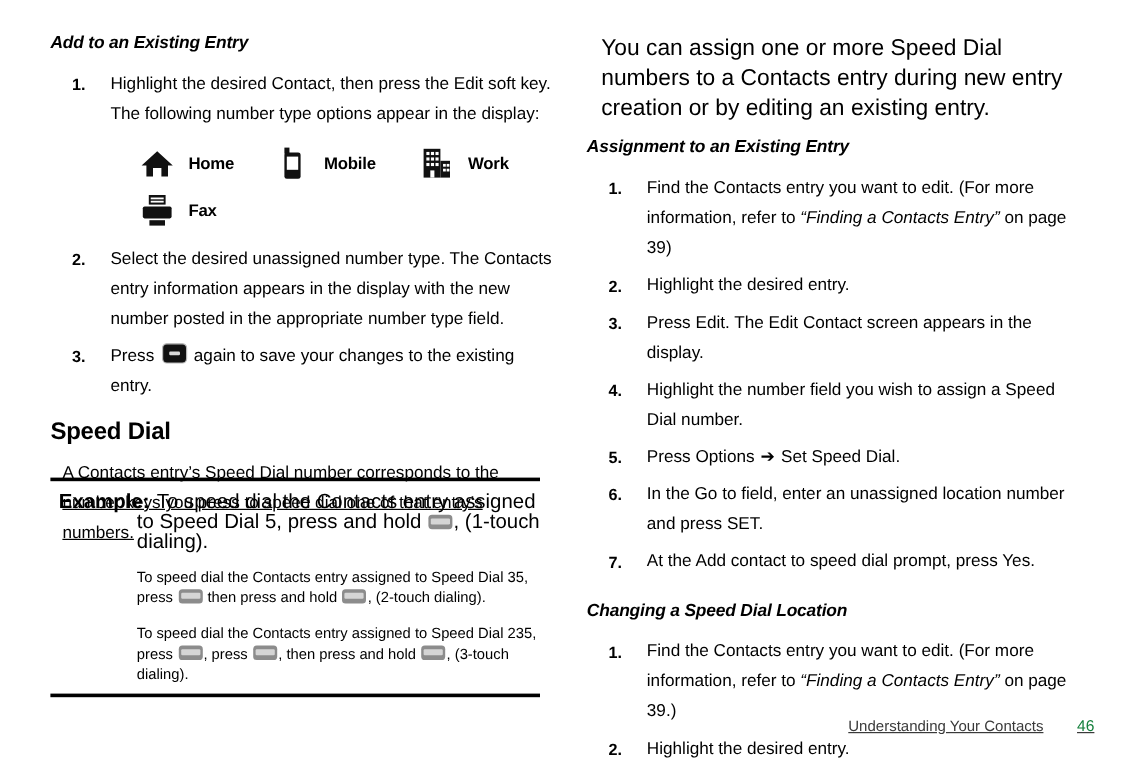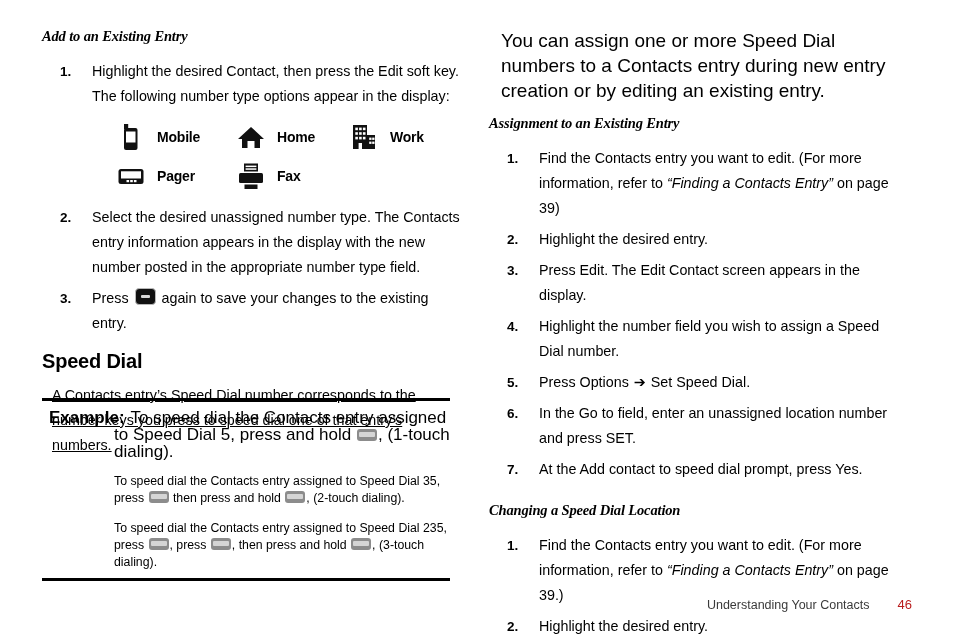--- a/index.html
+++ b/index.html
@@ -27,21 +27,20 @@
   .col-left  { left: 42px; }
   .col-right { left: 489px; }
 
   
   h3.sub-head {
     font-size: 14.5px;
     font-weight: bold;
     font-style: italic;
     margin: 0 0 14px 0;
     letter-spacing: -0.15px;
-    font-family: Liberation Serif, serif;
   }
   h2.sec-head {
     font-size: 20px;
     font-weight: bold;
     margin: 0 0 10px 0;
     letter-spacing: -0.2px;
   }
   .intro-para {
     font-size: 14.3px;
     line-height: 25px;
@@ -181,64 +180,65 @@
 
   
   .footer {
     position: absolute;
     right: 42px;
     bottom: 24px;
     font-size: 12.5px;
     color: #3a3a3a;
     display: flex;
     align-items: baseline;
+    text-decoration: underline;
   }
   .footer .fpage {
     margin-left: 28px;
     font-size: 13px;
-    color: #b91c1c;
+    color: #15803d;
   }
 </style>
 </head>
 <body>
 
 <div class="page">
 
   <div class="col col-left">
 
     <h3 class="sub-head">Add to an Existing Entry</h3>
 
     <ol class="steps">
       <li>
         <span class="num">1.</span>
         <span>Highlight the desired Contact, then press the </span><span class="b">Edit</span><span> soft key. The following number type options appear in the display:</span>
       </li>
     </ol>
 
     <div class="icon-grid">
       <div class="icon-row">
+
+        <div class="icon-cell" style="width:113px">
+          <span>
+            <svg class="glyph" viewBox="0 0 30 30">
+              <path d="M15 5 L28 17 L24 17 L24 26 L18.5 26 L18.5 19 L11.5 19 L11.5 26 L6 26 L6 17 L2 17 Z" fill="#111"></path>
+            </svg>
+          </span>
+          <span class="cap">Home</span>
+        </div>
 
         <div class="icon-cell" style="width:120px">
           <span>
             <svg class="glyph" viewBox="0 0 30 30">
               <rect x="8" y="2" width="4.2" height="5" fill="#111"></rect>
               <rect x="8" y="6" width="13.5" height="22" rx="2" fill="#111"></rect>
               <rect x="10" y="9.5" width="9.5" height="11" fill="#ffffff"></rect>
             </svg>
           </span>
           <span class="cap">Mobile</span>
-        </div>
-
-        <div class="icon-cell" style="width:113px">
-          <span>
-            <svg class="glyph" viewBox="0 0 30 30">
-              <path d="M15 5 L28 17 L24 17 L24 26 L18.5 26 L18.5 19 L11.5 19 L11.5 26 L6 26 L6 17 L2 17 Z" fill="#111"></path>
-            </svg>
-          </span>
-          <span class="cap">Home</span>
         </div>
 
         <div class="icon-cell">
           <span>
             <svg class="glyph" viewBox="0 0 30 30">
               <rect x="4" y="3" width="14" height="24" fill="#111"></rect>
               <rect x="18" y="13" width="8" height="14" fill="#111"></rect>
               <g fill="#ffffff">
                 <rect x="6.3" y="5.6" width="2.6" height="2.6"></rect>
                 <rect x="10.1" y="5.6" width="2.6" height="2.6"></rect>
@@ -256,34 +256,20 @@
                 <rect x="9.6" y="21" width="3.4" height="6"></rect>
               </g>
             </svg>
           </span>
           <span class="cap">Work</span>
         </div>
       </div>
 
       <div class="icon-row">
 
-        <div class="icon-cell" style="width:120px">
-          <span>
-            <svg class="glyph" viewBox="0 0 30 30">
-              <rect x="2.5" y="8" width="25" height="15" rx="2.5" fill="#111"></rect>
-              <rect x="5" y="10.3" width="20" height="7.2" fill="#ffffff"></rect>
-              <g fill="#ffffff">
-                <rect x="10.5" y="19" width="2.6" height="2.2"></rect>
-                <rect x="14.2" y="19" width="2.6" height="2.2"></rect>
-                <rect x="17.9" y="19" width="2.6" height="2.2"></rect>
-              </g>
-            </svg>
-          </span>
-          <span class="cap">Pager</span>
-        </div>
 
         <div class="icon-cell">
           <span>
             <svg class="glyph" viewBox="0 0 30 30">
               <rect x="8" y="2.5" width="14" height="8" fill="#111"></rect>
               <rect x="9.6" y="4.6" width="10.8" height="1.5" fill="#ffffff"></rect>
               <rect x="9.6" y="7.3" width="10.8" height="1.5" fill="#ffffff"></rect>
               <rect x="3" y="12" width="24" height="10" rx="1.5" fill="#111"></rect>
               <rect x="8.5" y="23.5" width="13" height="4.5" fill="#111"></rect>
             </svg>

